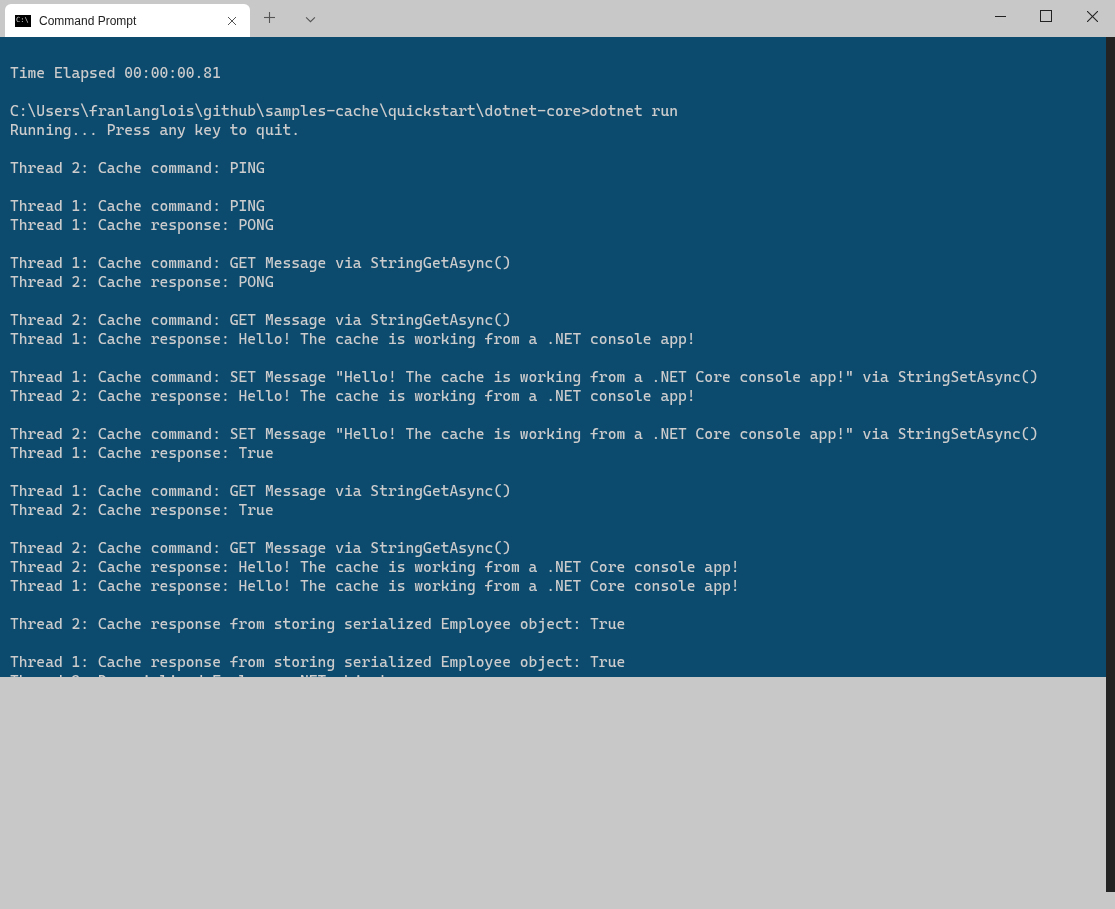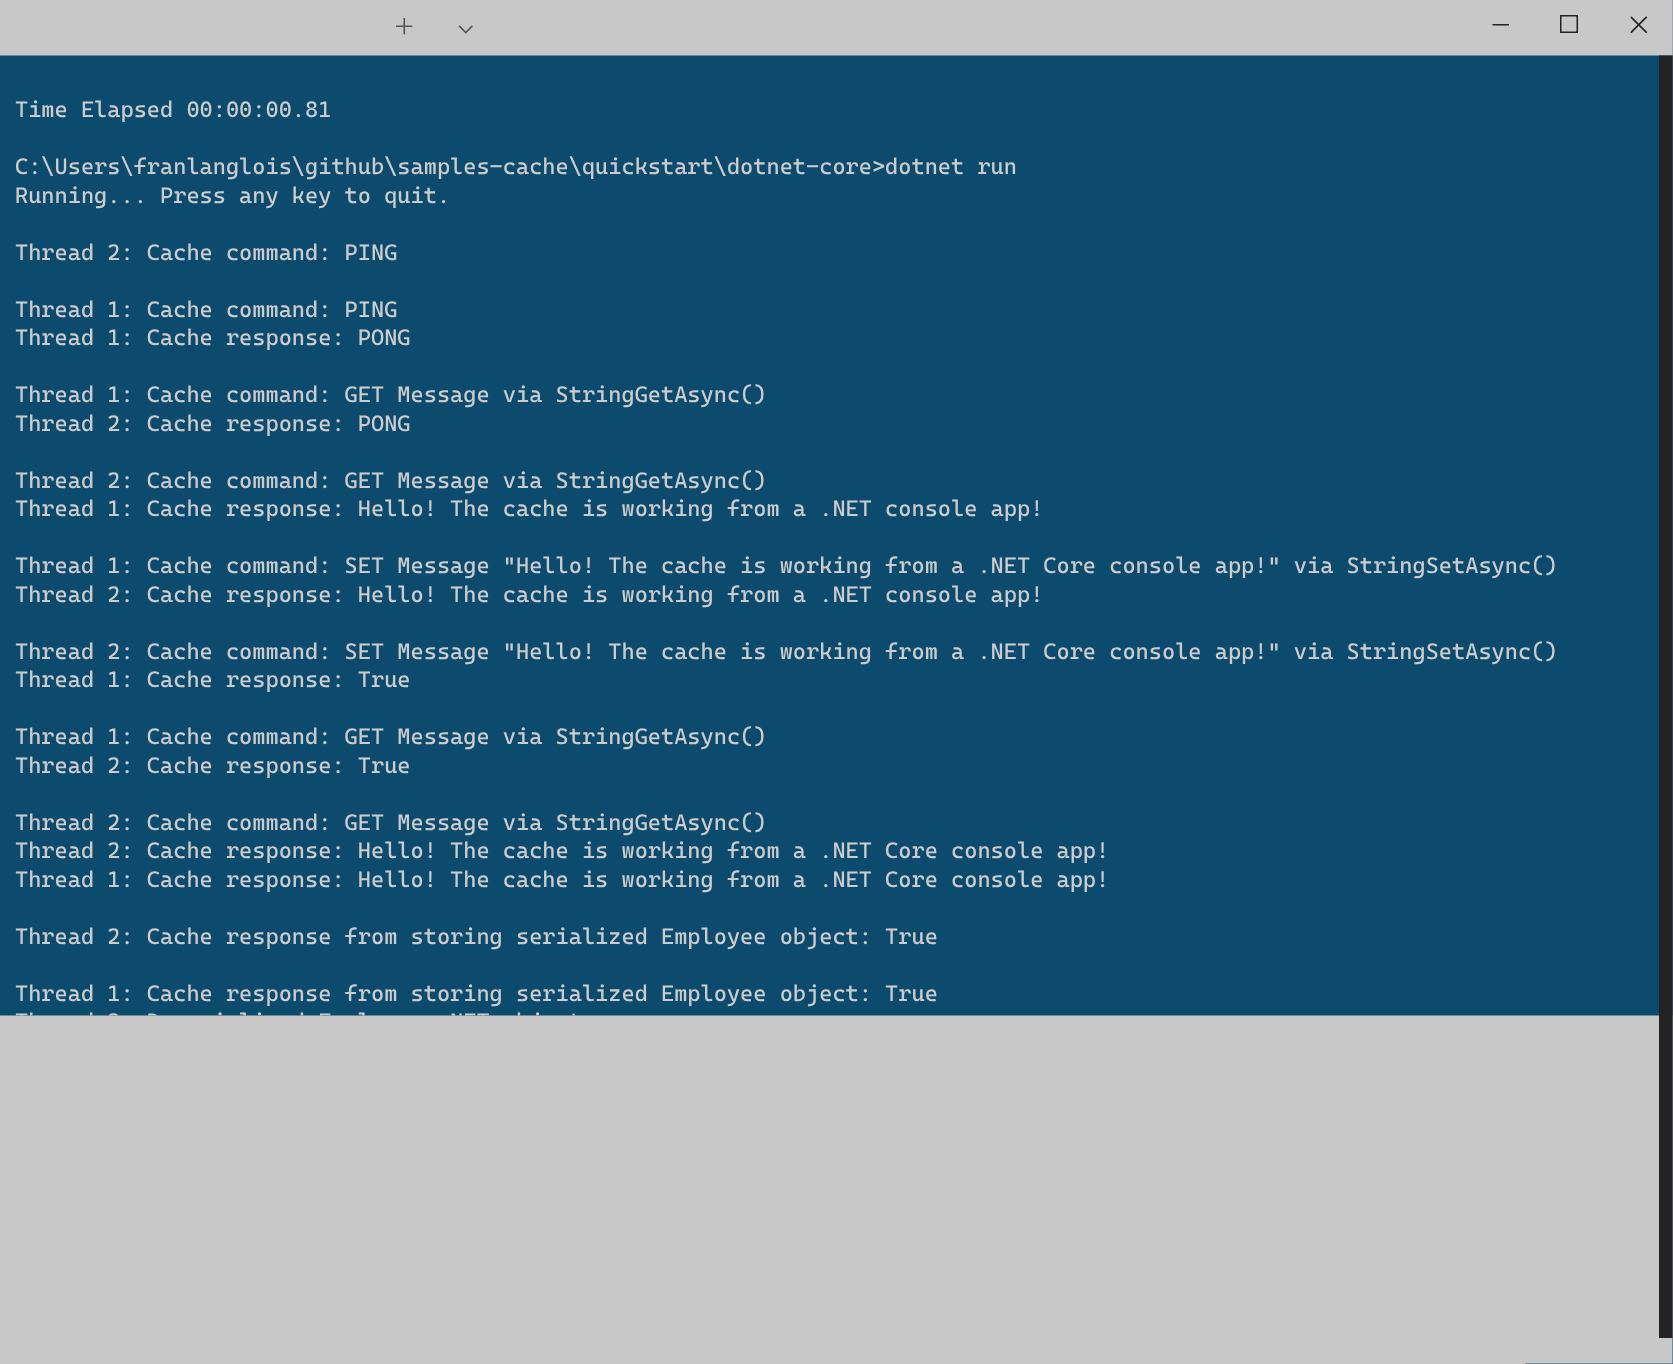--- a/index.html
+++ b/index.html
@@ -110,20 +110,30 @@
     top: 37px;
     width: 9px;
     height: 855px;
     background: #232323;
   }
 </style>
 </head>
 <body>
 
 <div class="titlebar">
+  <div class="tab">
+    <span class="tab-icon"></span>
+    <span class="tab-title">Command Prompt</span>
+    <span class="tab-close">
+      <svg viewBox="0 0 10 10" width="10" height="10">
+        <line x1="1" y1="1" x2="9" y2="9" stroke="#555" stroke-width="1"></line>
+        <line x1="9" y1="1" x2="1" y2="9" stroke="#555" stroke-width="1"></line>
+      </svg>
+    </span>
+  </div>
   <div class="tab-actions">
     <span>
       <svg viewBox="0 0 10 10" width="11" height="11">
         <line x1="5" y1="0" x2="5" y2="10" stroke="#555" stroke-width="1"></line>
         <line x1="0" y1="5" x2="10" y2="5" stroke="#555" stroke-width="1"></line>
       </svg>
     </span>
     <span>
       <svg viewBox="0 0 10 6" width="11" height="7">
         <polyline points="1,1 5,5 9,1" fill="none" stroke="#555" stroke-width="1"></polyline>

